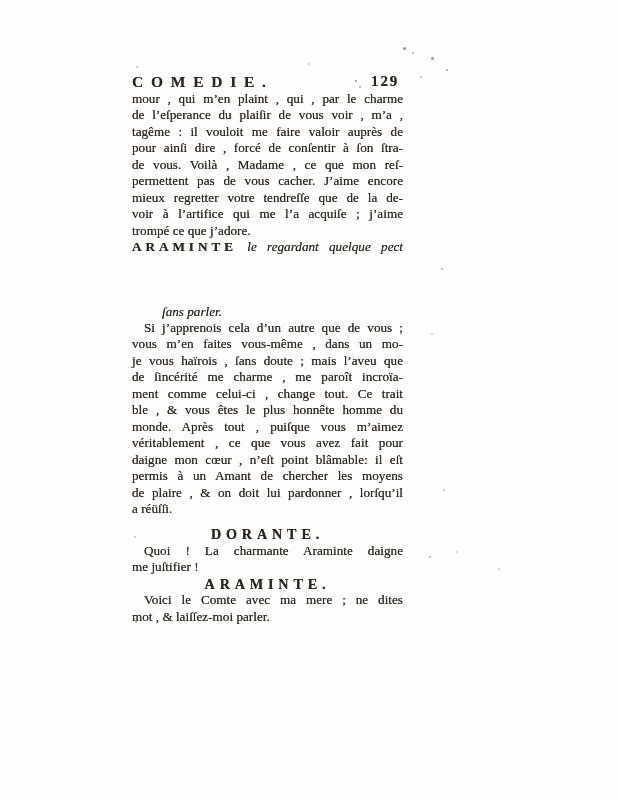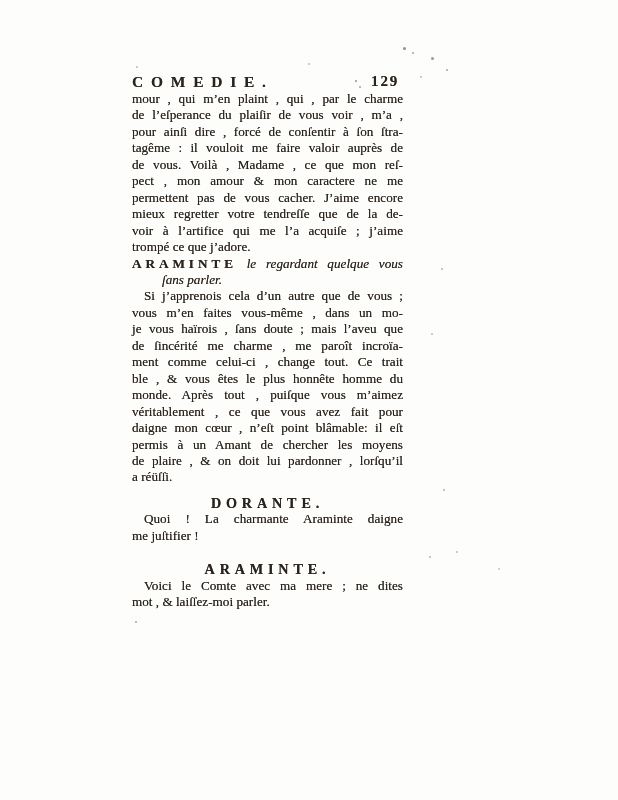--- a/index.html
+++ b/index.html
@@ -59,29 +59,30 @@
     line-height: 16.45px;
     text-shadow: 0 0 0.45px rgba(43,36,29,0.72);
   }
   .line { text-align: justify; text-align-last: justify; }
   .line.l { text-align: left; text-align-last: left; }
   .line.ji { padding-left: 12px; }
   .line.si {
     text-align: left; text-align-last: left;
     padding-left: 30px;
     font-style: italic;
+    margin-top: 48px;
   }
   .line.c {
     text-align: left; text-align-last: center;
     font-size: 14.2px;
     letter-spacing: 0.34em;
     font-weight: bold;
   }
   .line.gapA { margin-top: 9px; }
-  .line.gapB { margin-top: 17px; }
+  .line.gapB { margin-top: 0; }
   .speaker {
     letter-spacing: 0.30em;
     font-weight: bold;
     font-style: normal;
   }
   .italic { font-style: italic; }
 </style>
 </head>
 <body>
 
@@ -106,29 +107,28 @@
   <i class="speck" style="left:498px;top:568px;width:2px;height:2px;opacity:.25"></i>
 
   <div class="text-block">
     <header class="running-head">
       <span class="head-title">COMEDIE.</span>
       <span class="page-number">129</span>
     </header>
     <div class="lines">
         <div class="line j"><span>mour , qui m’en plaint , qui , par le charme</span></div>
         <div class="line j"><span>de l’eſperance du plaiſir de vous voir , m’a ,</span></div>
+        <div class="line j"><span>tagême : il vouloit me faire valoir auprès de</span></div>
         <div class="line j"><span>pour ainſi dire , forcé de conſentir à ſon ſtra-</span></div>
-        <div class="line j"><span>tagême : il vouloit me faire valoir auprès de</span></div>
         <div class="line j"><span>de vous. Voilà , Madame , ce que mon reſ-</span></div>
-        <div class="line j"><span>pect , mon amour &amp; mon caractere ne me</span></div>
         <div class="line j"><span>permettent pas de vous cacher. J’aime encore</span></div>
         <div class="line j"><span>mieux regretter votre tendreſſe que de la de-</span></div>
         <div class="line j"><span>voir à l’artifice qui me l’a acquiſe ; j’aime</span></div>
         <div class="line l"><span>trompé ce que j’adore.</span></div>
-        <div class="line j"><span class="speaker">ARAMINTE</span><span class="italic"> le regardant quelque vous</span></div>
+        <div class="line j"><span class="speaker">ARAMINTE</span><span class="italic"> le regardant quelque pect</span></div>
         <div class="line si"><span>ſans parler.</span></div>
         <div class="line ji"><span>Si j’apprenois cela d’un autre que de vous ;</span></div>
         <div class="line j"><span>vous m’en faites vous-même , dans un mo-</span></div>
         <div class="line j"><span>je vous haïrois , ſans doute ; mais l’aveu que</span></div>
         <div class="line j"><span>de ſincérité me charme , me paroît incroïa-</span></div>
         <div class="line j"><span>ment comme celui-ci , change tout. Ce trait</span></div>
         <div class="line j"><span>ble , &amp; vous êtes le plus honnête homme du</span></div>
         <div class="line j"><span>monde. Après tout , puiſque vous m’aimez</span></div>
         <div class="line j"><span>véritablement , ce que vous avez fait pour</span></div>
         <div class="line j"><span>daigne mon cœur , n’eſt point blâmable: il eſt</span></div>

